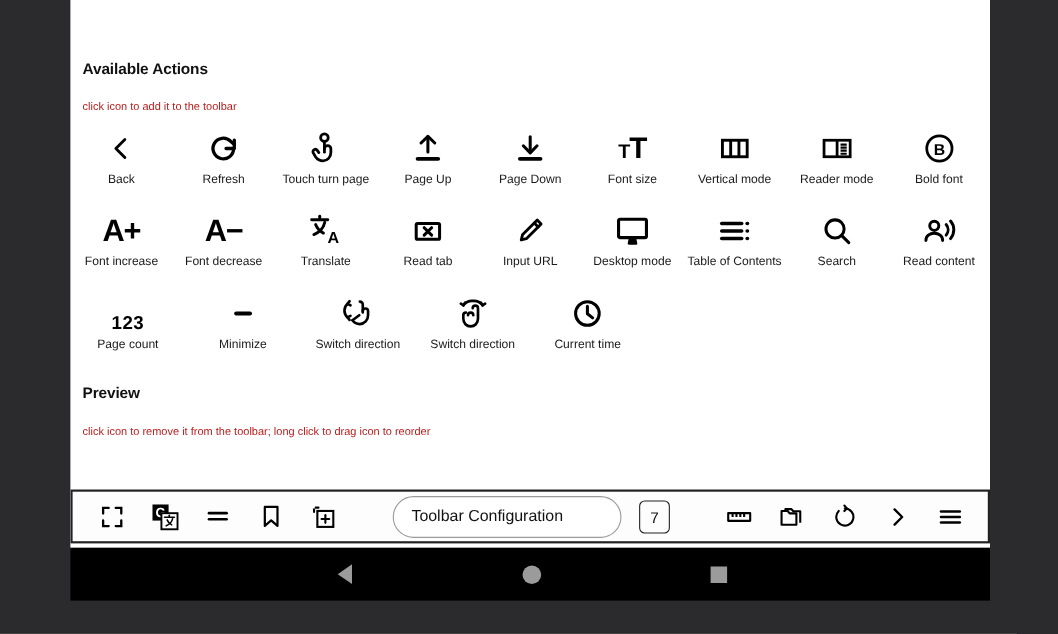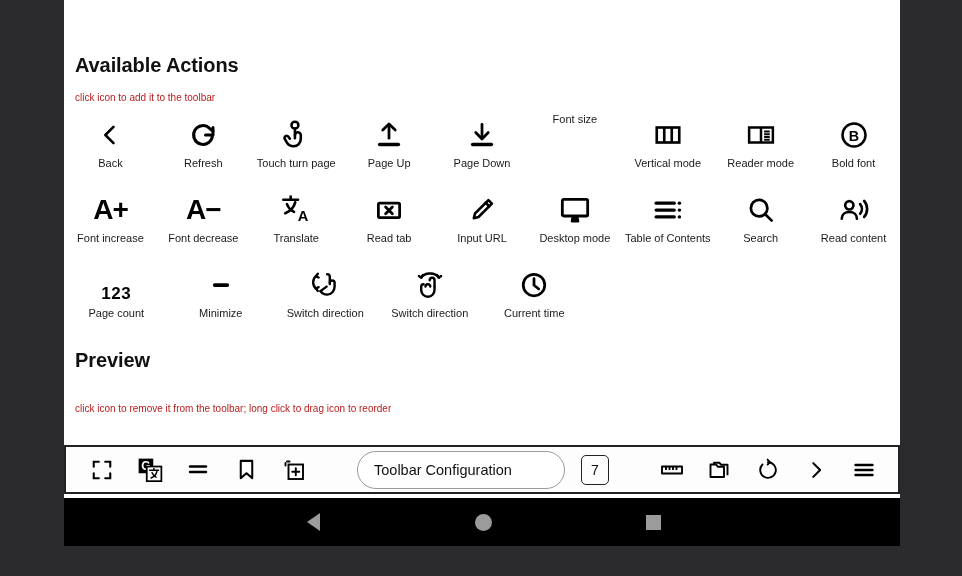--- a/index.html
+++ b/index.html
@@ -11,21 +11,21 @@
   }
   #screen { position: relative; width: 962px; height: 576px; background: #2b2b2d; }
 
   
   #app {
     position: absolute; left: 64px; top: 0; width: 836px; height: 498px;
     background: #ffffff;
   }
 
   .section-title {
-    font-size: 20px; font-weight: bold; color: #111;
+    font-size: 14px; font-weight: bold; color: #111;
     letter-spacing: -0.1px;
   }
   .section-sub {
     font-size: 10px; color: #b91c1c; margin-top: 7px;
   }
 
   #avail-head { position: absolute; left: 11px; top: 54px; }
   #avail-sub  { position: absolute; left: 11px; top: 85px; }
 
   
@@ -51,21 +51,21 @@
 
   
   .tg { font-weight: bold; color: #000; line-height: 1; }
   .tg-fontsize { font-size: 27px; letter-spacing: -1px; }
   .tg-fontsize small { font-size: 18px; }
   .tg-aplus { font-size: 28px; letter-spacing: -1px; }
   .tg-123 { font-size: 17px; letter-spacing: 0.5px; margin-top: 16px; }
 
   
   #prev-head { position: absolute; left: 11px; top: 349px; }
-  #prev-sub  { position: absolute; left: 11px; top: 396px; }
+  #prev-sub  { position: absolute; left: 11px; top: 380px; }
 
   #toolbar {
     position: absolute; left: 0px; top: 445px; width: 836px; height: 49px;
     background: #fdfdfd;
     border: 2px solid #222;
     display: flex; align-items: center;
   }
   .tb-left { display: flex; align-items: center; flex: 0 0 auto; padding-left: 12px; }
   .tb-icon {
     width: 48px; height: 45px;
@@ -152,20 +152,23 @@
             <div class="glyph">
               <svg width="30" height="30" viewBox="0 0 24 24" fill="none" stroke="#000" stroke-width="2.2" stroke-linecap="round" stroke-linejoin="round">
                 <path d="M12 3.5v11"></path>
                 <polyline points="7 10 12 15.2 17 10"></polyline>
                 <line x1="4.5" y1="19.5" x2="19.5" y2="19.5" stroke-width="2.8"></line>
               </svg>
             </div>
             <div class="cell-label">Page Down</div>
           </div>
           <div class="cell">
+            <div class="glyph">
+              <span class="tg tg-fontsize"><small>T</small>T</span>
+            </div>
             <div class="cell-label">Font size</div>
           </div>
           <div class="cell">
             <div class="glyph">
               <svg width="30" height="30" viewBox="0 0 24 24" fill="none" stroke="#000" stroke-width="2.1">
                 <rect x="3" y="6" width="18" height="12"></rect>
                 <line x1="9" y1="6" x2="9" y2="18"></line>
                 <line x1="15" y1="6" x2="15" y2="18"></line>
               </svg>
             </div>

